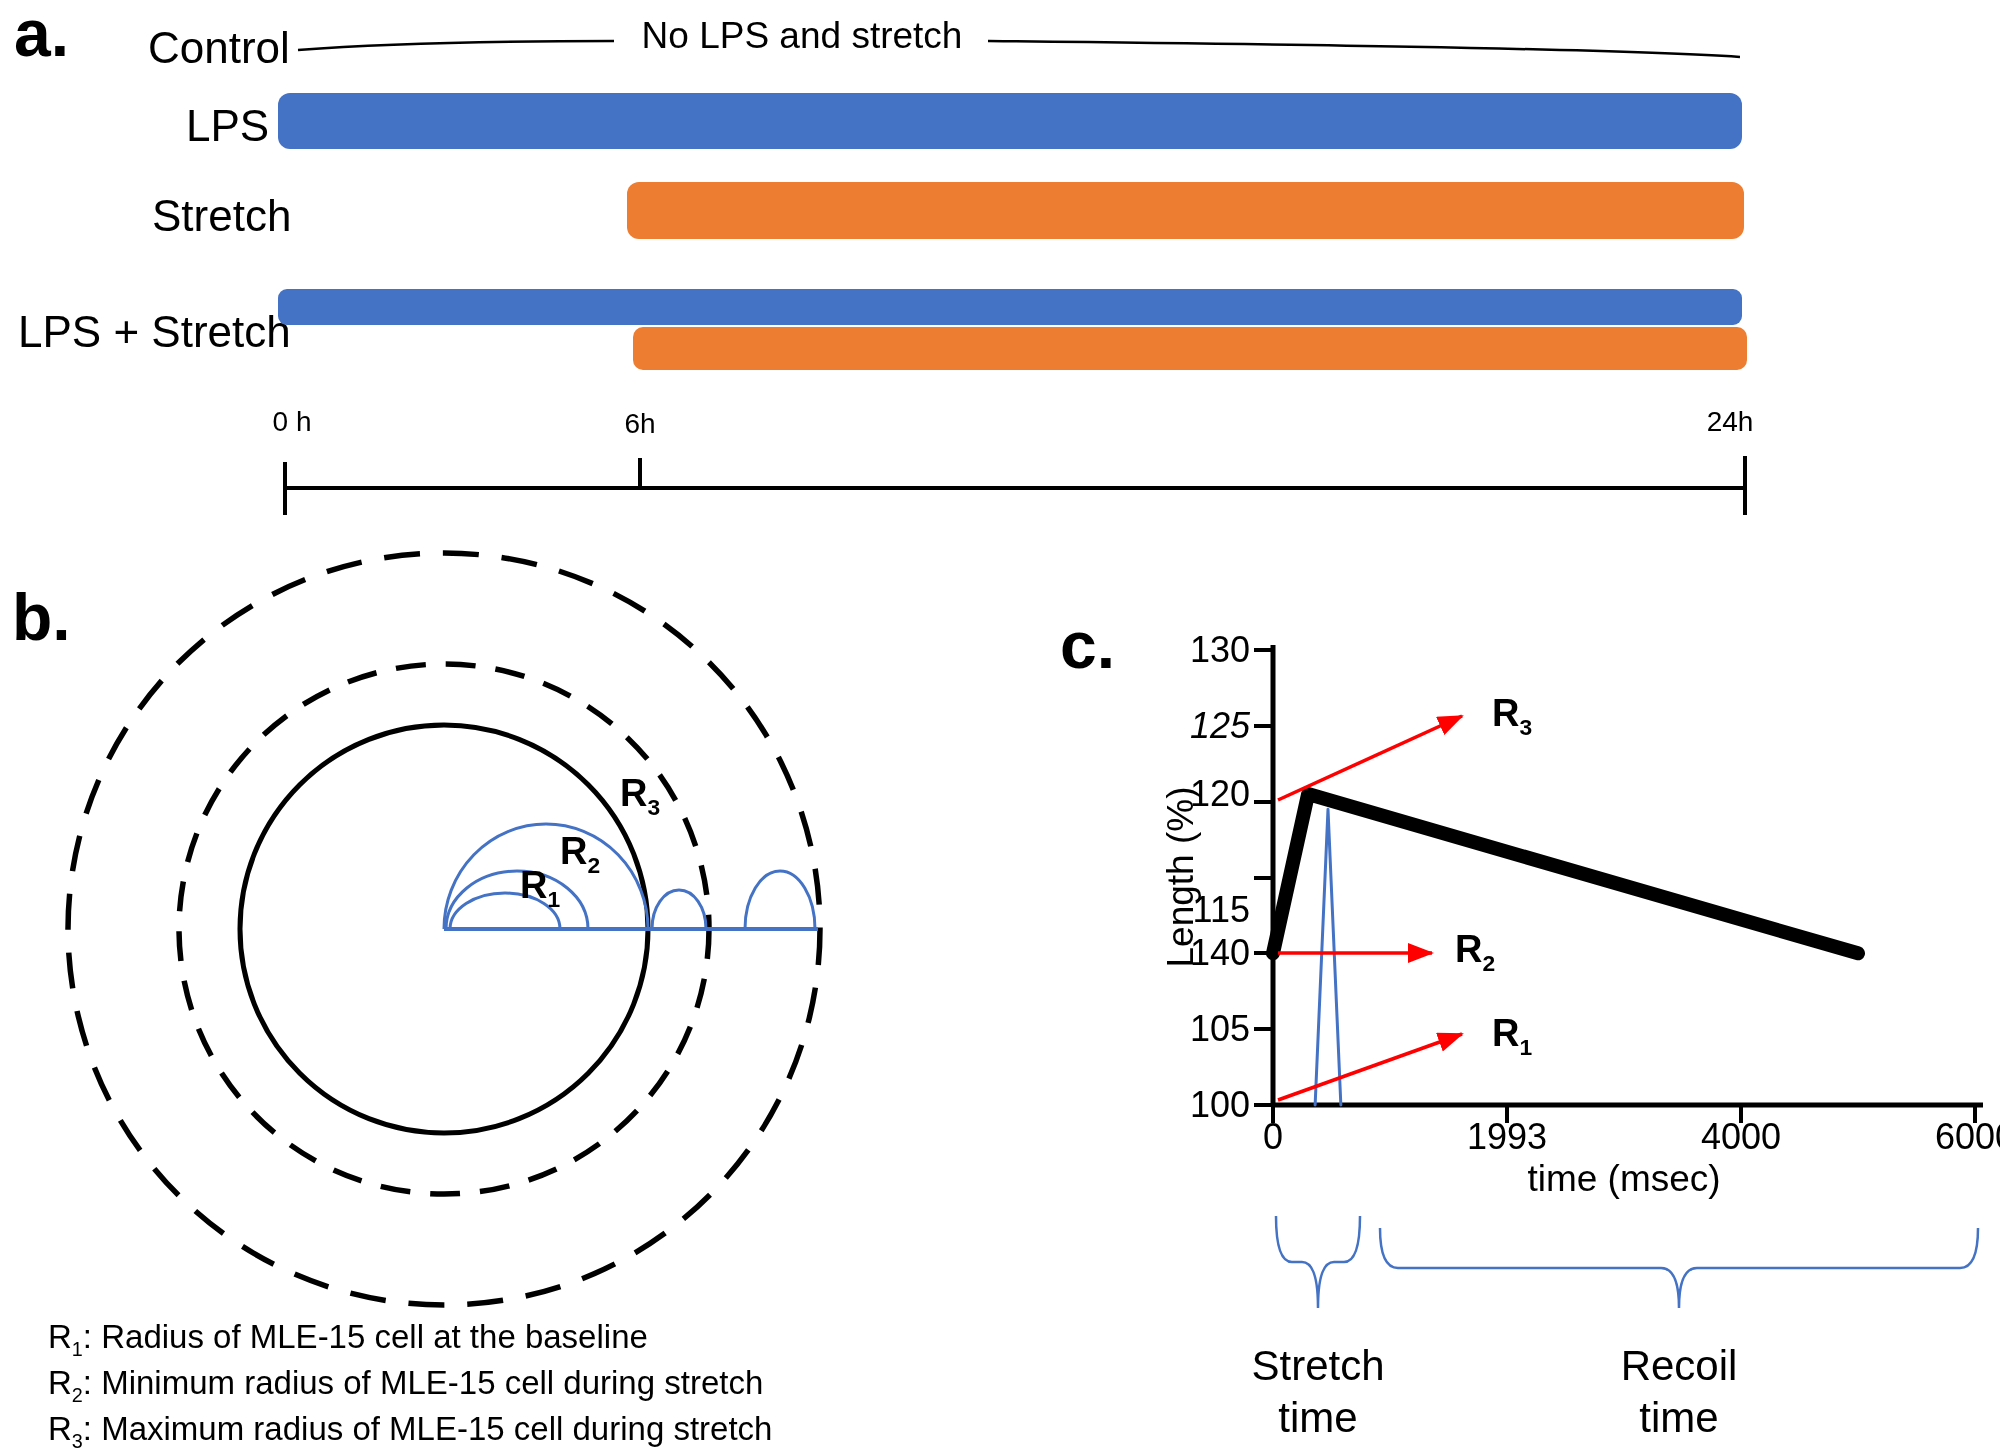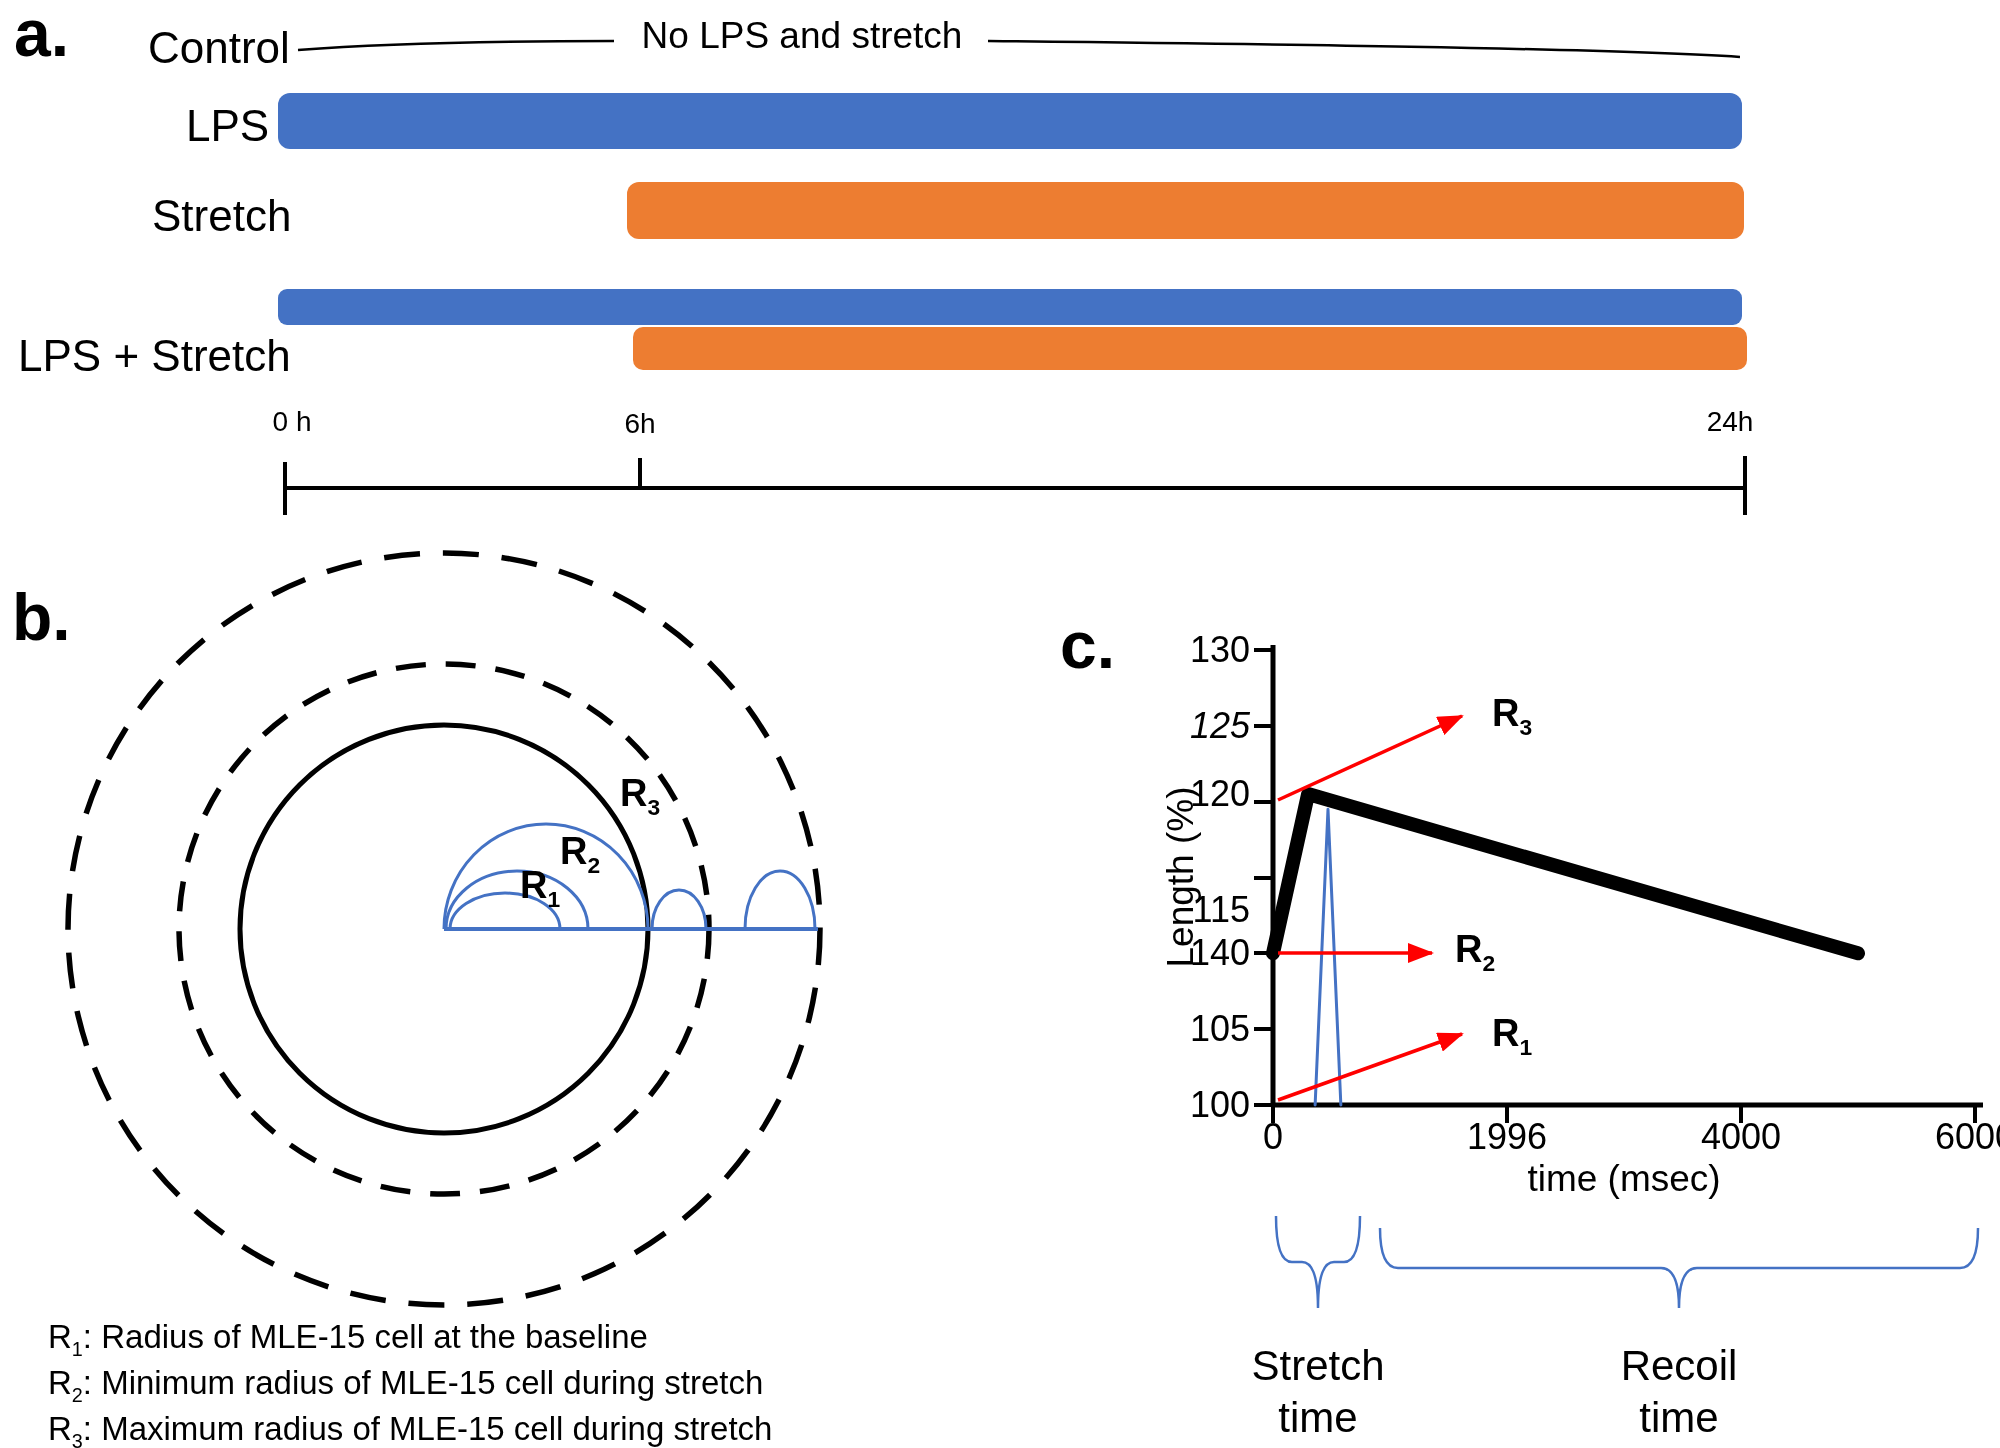--- a/index.html
+++ b/index.html
@@ -102,21 +102,21 @@
 
   <div class="row-label" style="left:148px; top:24px;">Control</div>
   <div class="annotation" style="left:622px; top:16px; width:360px; text-align:center;">No LPS and stretch</div>
 
   <div class="row-label" style="left:186px; top:102px;">LPS</div>
   <div class="bar" style="left: 278px; top: 93px; width: 1464px; height: 56px; border-radius: 12px; background-color: rgb(68, 114, 196);"></div>
 
   <div class="row-label" style="left:152px; top:192px;">Stretch</div>
   <div class="bar" style="left: 627px; top: 182px; width: 1117px; height: 57px; border-radius: 12px; background-color: rgb(237, 125, 49);"></div>
 
-  <div class="row-label" style="left:18px; top:308px;margin-top:24px;">LPS + Stretch</div>
+  <div class="row-label" style="left:18px; top:308px;">LPS + Stretch</div>
   <div class="bar" style="left: 278px; top: 289px; width: 1464px; height: 36px; border-radius: 9px; background-color: rgb(68, 114, 196);"></div>
   <div class="bar" style="left: 633px; top: 327px; width: 1114px; height: 43px; border-radius: 10px; background-color: rgb(237, 125, 49);"></div>
 
   <div class="time-label" style="left:252px; top:406px; width:80px;">0 h</div>
   <div class="time-label" style="left:600px; top:408px; width:80px;">6h</div>
   <div class="time-label" style="left:1690px; top:406px; width:80px;">24h</div>
 
   <div class="panel-label" style="left:12px; top:584px;">b.</div>
 
   <div class="r-label" style="left:620px; top:772px;">
@@ -143,21 +143,21 @@
 
   <div class="ticknum y-ticknum" style="top:629px;">130</div>
   <div class="ticknum y-ticknum" style="top:705px;font-style:italic;">125</div>
   <div class="ticknum y-ticknum" style="top:773px;">120</div>
   <div class="ticknum y-ticknum" style="top:857px;margin-top:32px;">115</div>
   <div class="ticknum y-ticknum" style="top:932px;">140</div>
   <div class="ticknum y-ticknum" style="top:1008px;">105</div>
   <div class="ticknum y-ticknum" style="top:1084px;">100</div>
 
   <div class="ticknum x-ticknum" style="left:1203px;">0</div>
-  <div class="ticknum x-ticknum" style="left:1437px;">1996</div>
+  <div class="ticknum x-ticknum" style="left:1437px;">1993</div>
   <div class="ticknum x-ticknum" style="left:1671px;">4000</div>
   <div class="ticknum x-ticknum" style="left:1905px;">6000</div>
 
   <div class="axis-title" style="left:1062px; top:855px; width:240px; height:44px; transform:rotate(-90deg);">Length (%)</div>
   <div class="axis-title" style="left:1474px; top:1158px; width:300px;">time (msec)</div>
 
   <div class="r-label" style="left:1492px; top:692px;">
     <span>R</span><sub>3</sub>
   </div>
   <div class="r-label" style="left:1455px; top:928px;">

